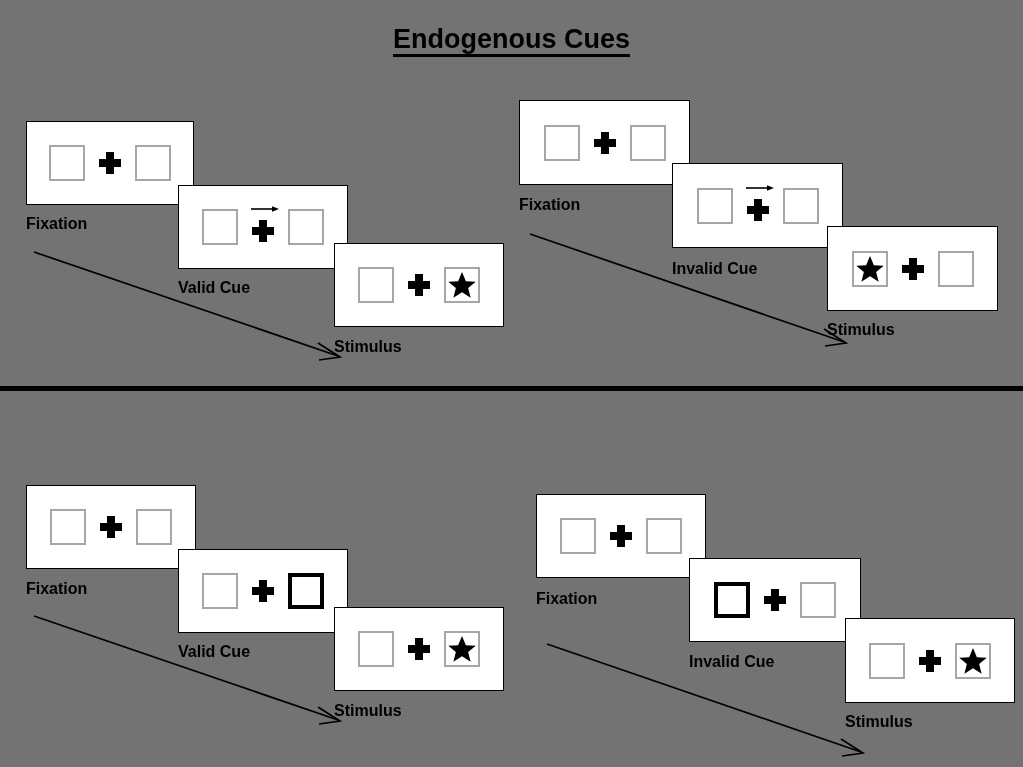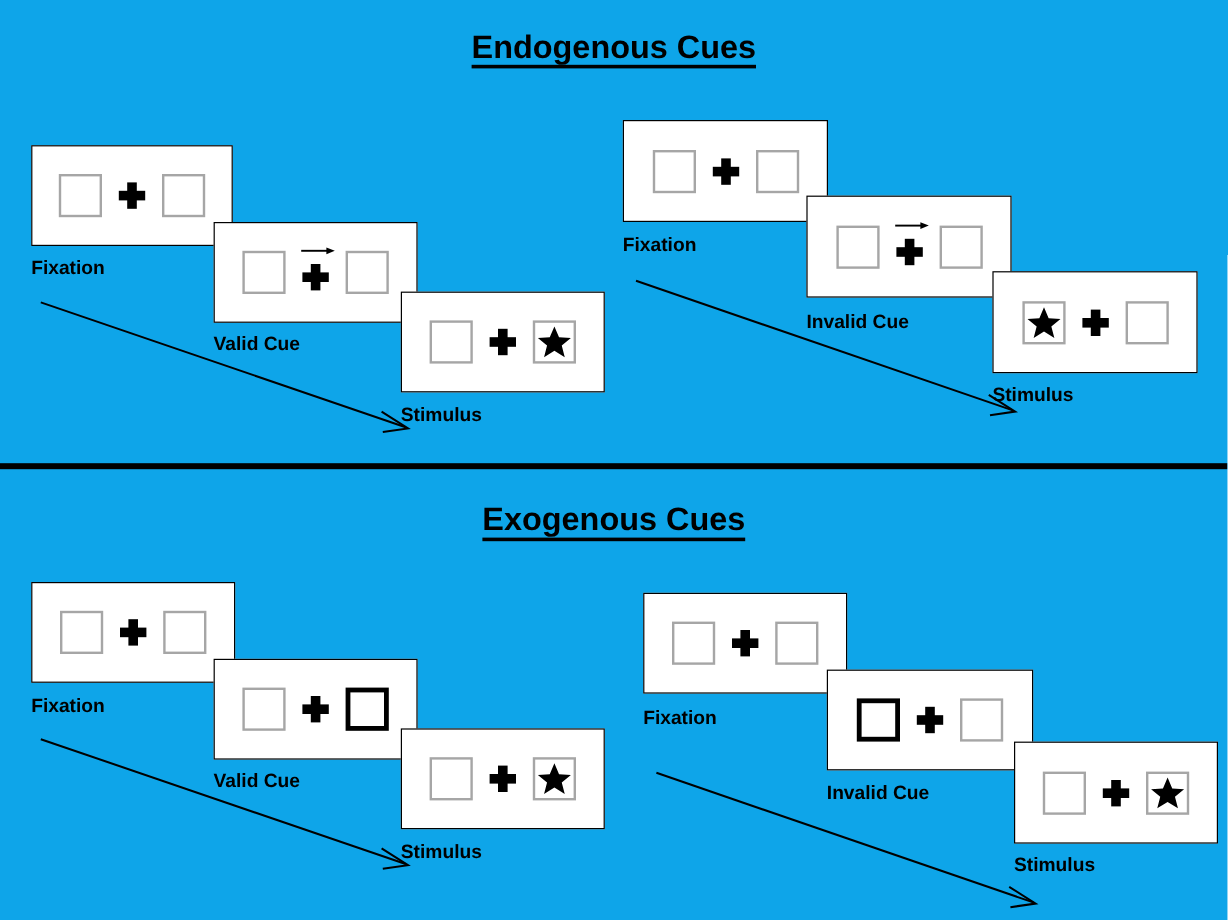--- a/index.html
+++ b/index.html
@@ -9,21 +9,21 @@
     background: #ffffff;
   }
   body {
     font-family: "Liberation Sans", "DejaVu Sans", sans-serif;
     color: #000000;
   }
   #stage {
     position: relative;
     width: 1023px;
     height: 767px;
-    background: #0ea5e9;
+    background: #737373;
     overflow: hidden;
   }
 
   
   .section-title {
     position: absolute;
     width: 100%;
     left: 0;
     text-align: center;
     font-size: 27px;
@@ -238,23 +238,20 @@
   </div>
   <div class="card-label" style="left:827px; top:321px; width:171px;">Stimulus</div>
 
   <svg class="flow-arrow" style="left:526px; top:228px; width:330px; height:125px;" viewBox="0 0 330 125">
     <line x1="4" y1="6" x2="318" y2="114" stroke="#000" stroke-width="1.7"></line>
     <polyline points="298,101 320,115 299,118" fill="none" stroke="#000" stroke-width="1.7"></polyline>
   </svg>
 
   <div class="divider" style="top:386px;"></div>
 
-  <div class="section-title" style="top:418px;">
-    <span>Exogenous Cues</span>
-  </div>
 
   <div class="card" style="left:26px; top:485px; width:170px; height:84px;">
     <div class="card-inner">
       <div class="pbox"></div>
       <div class="plus"></div>
       <div class="pbox"></div>
     </div>
   </div>
   <div class="card-label" style="left:26px; top:580px; width:170px;">Fixation</div>
 

